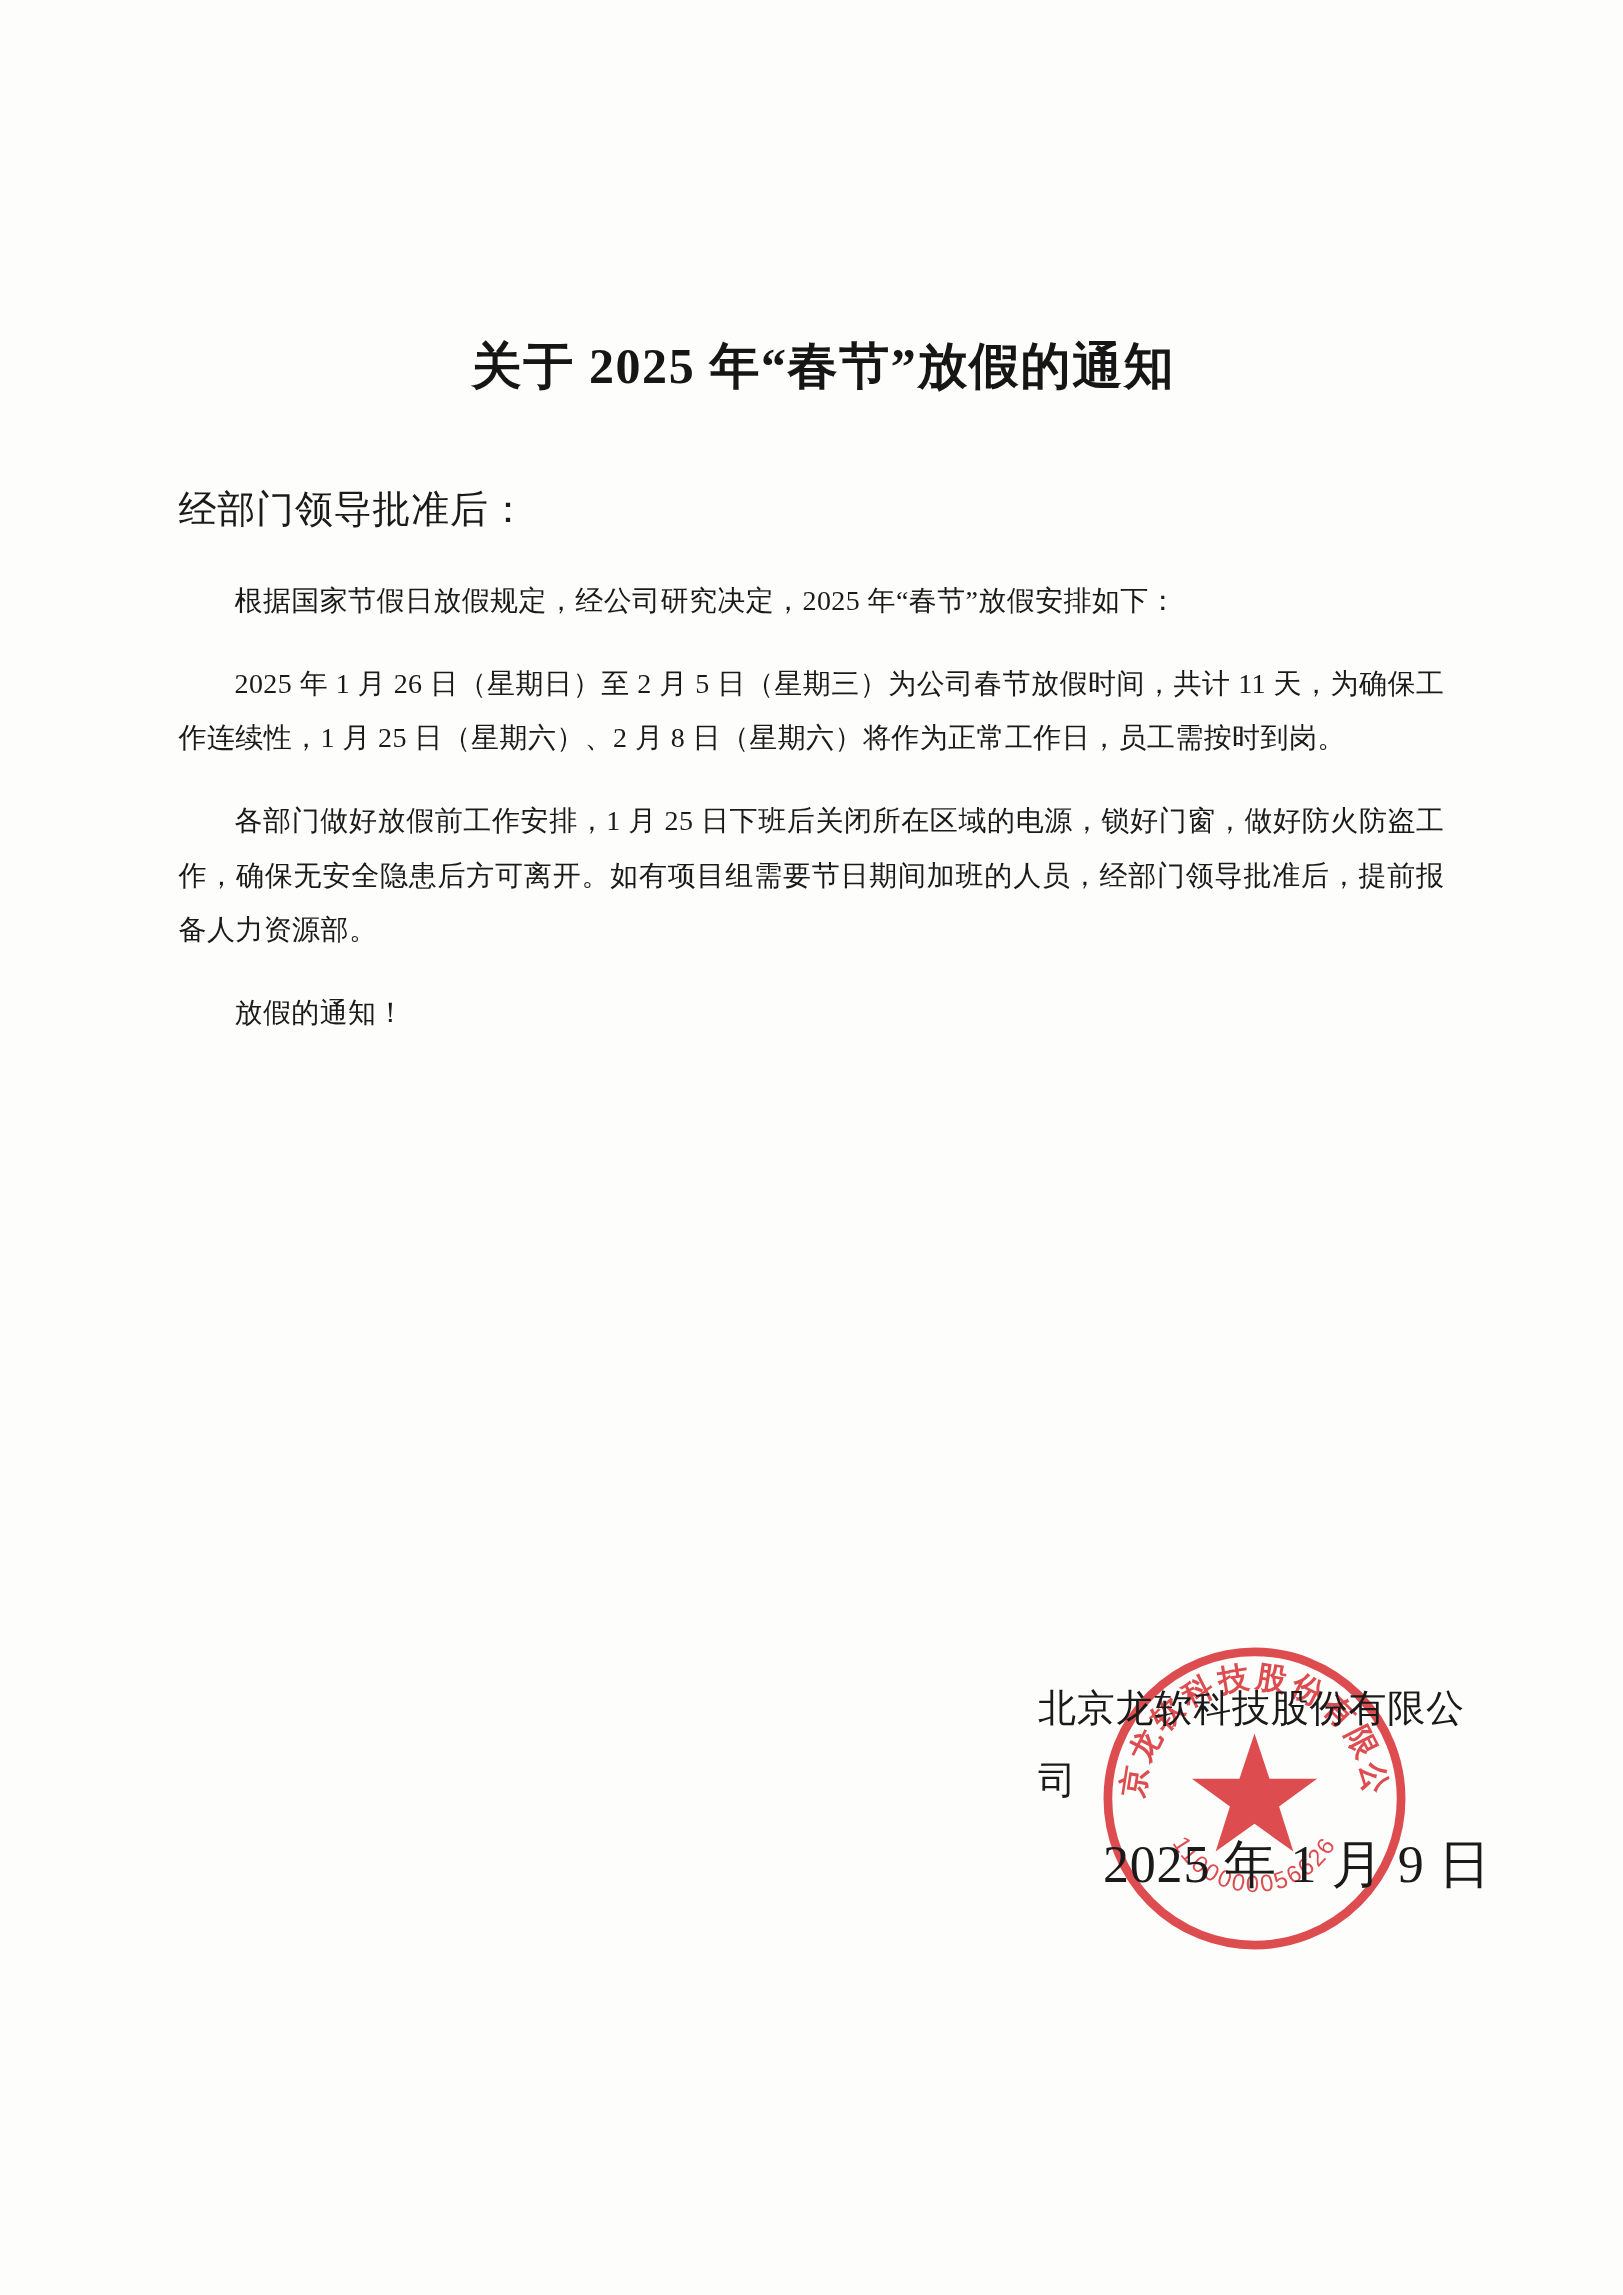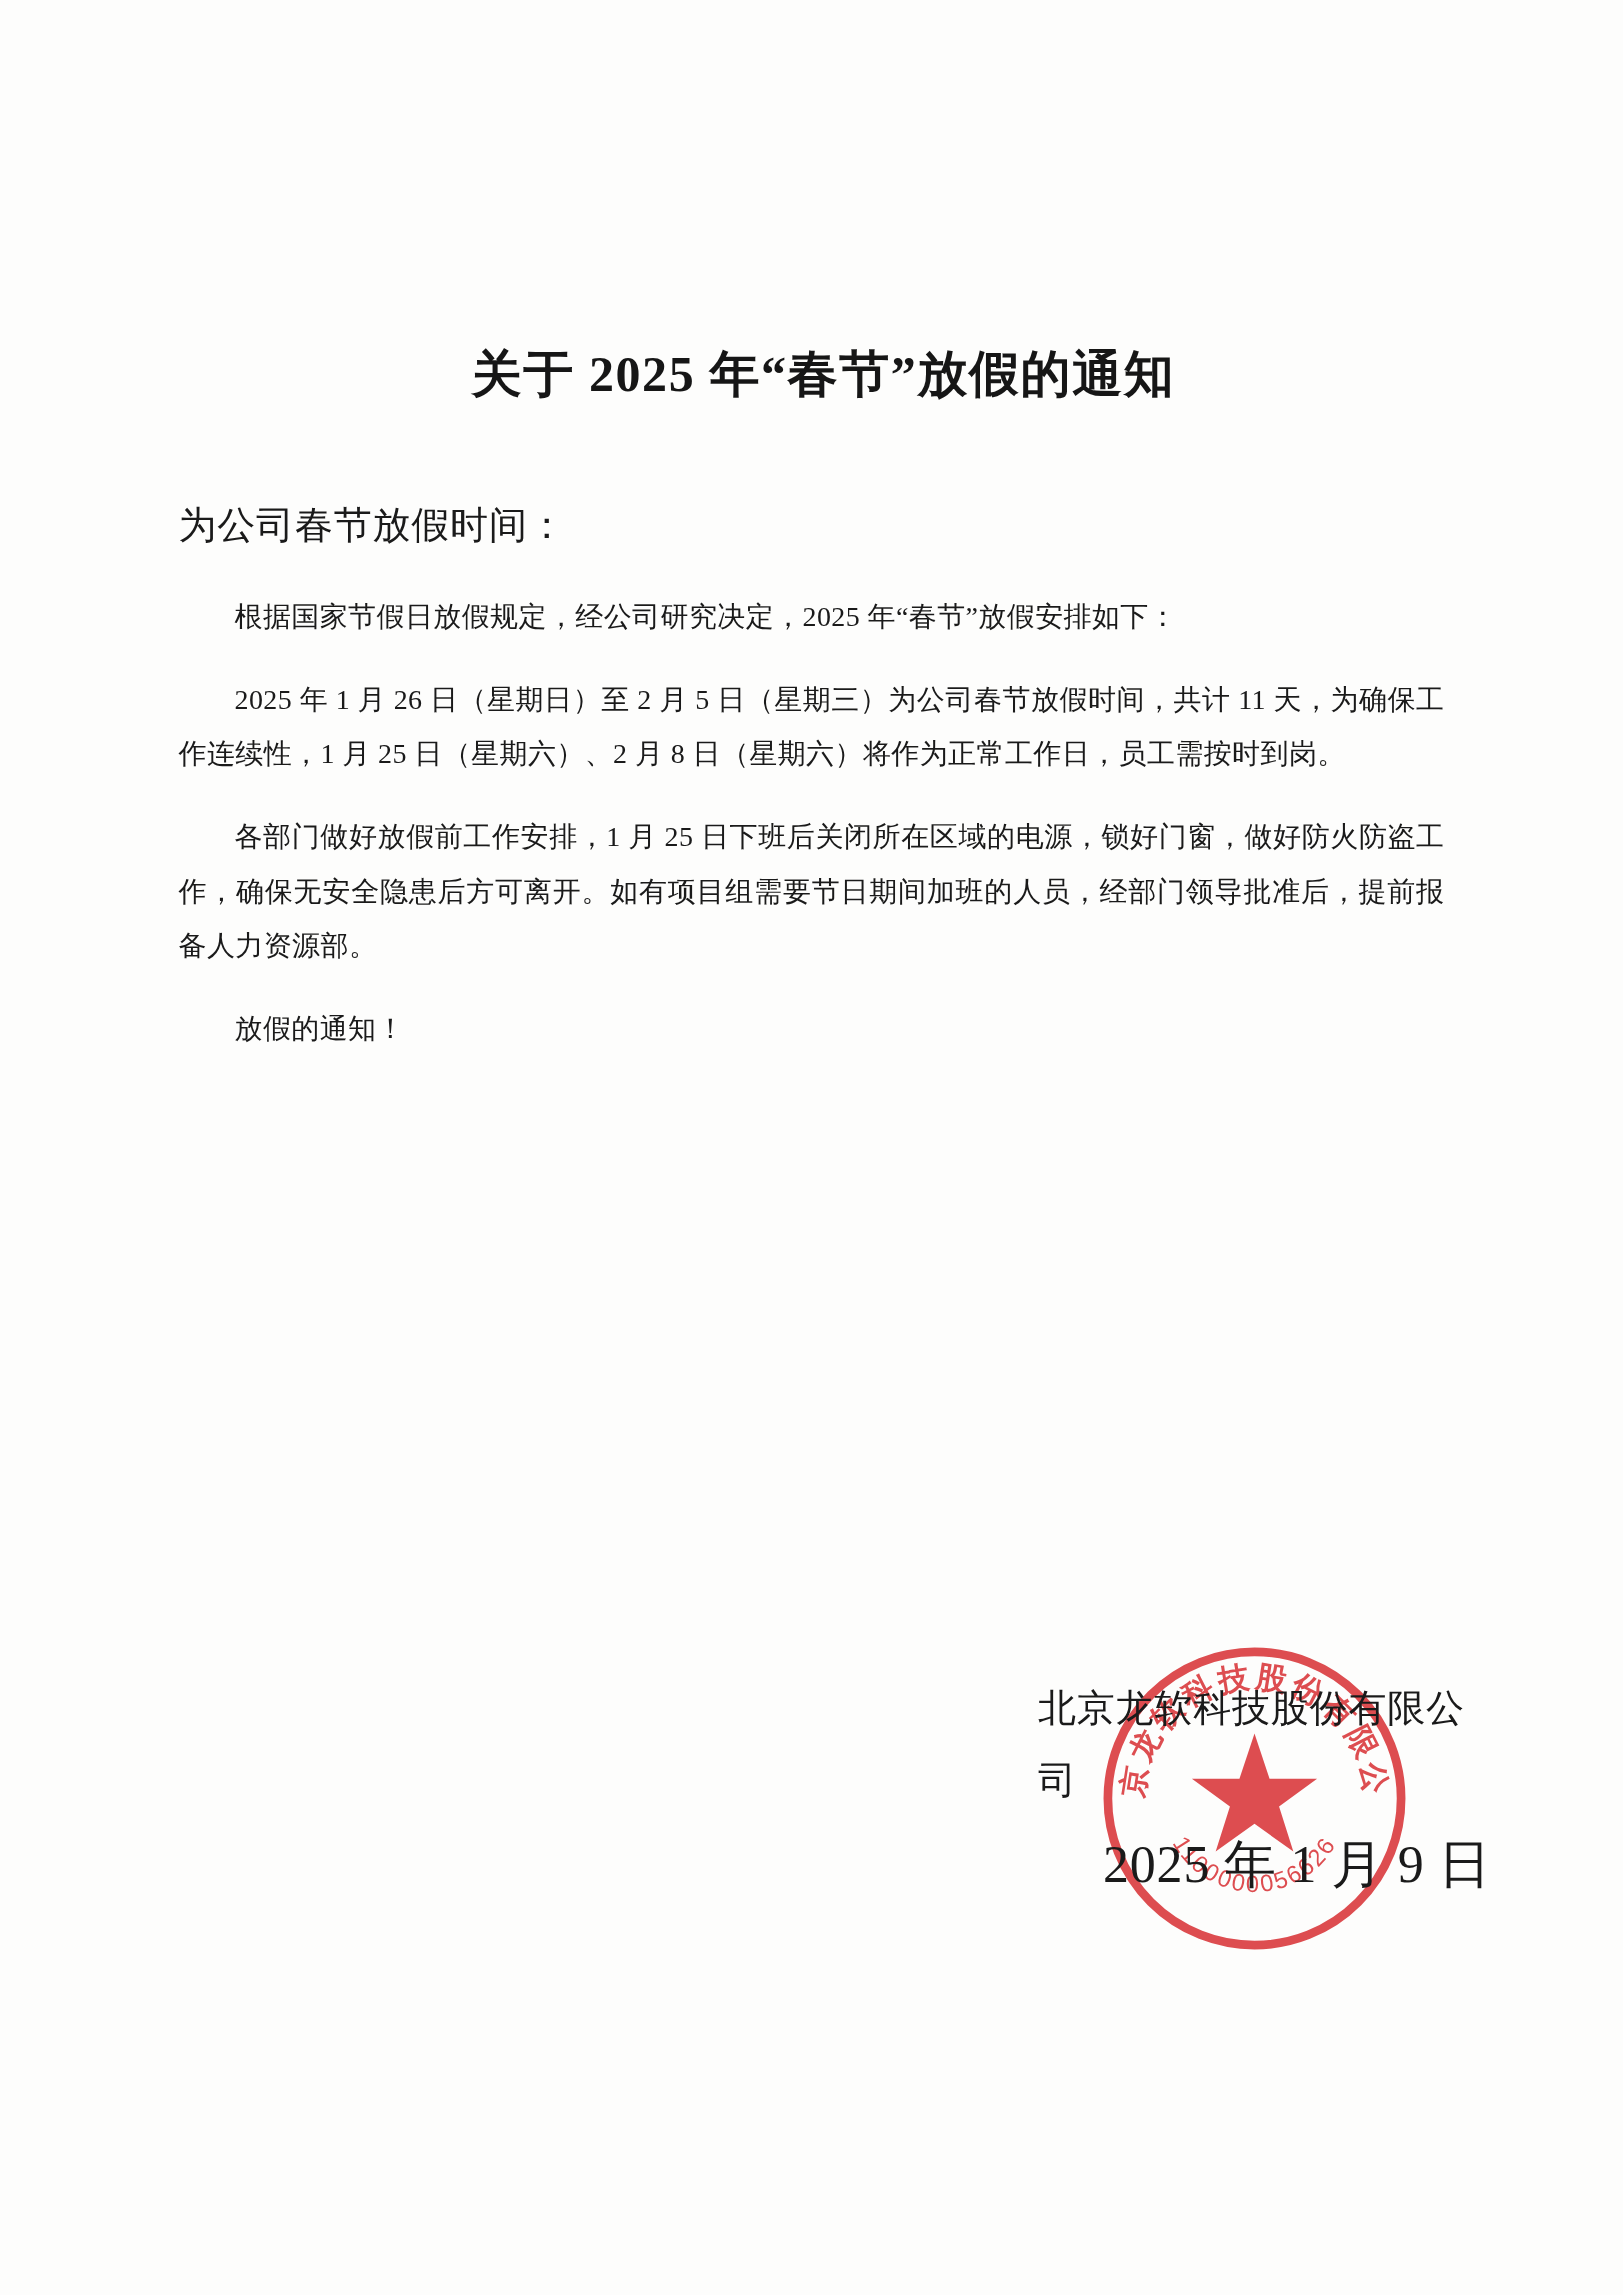--- a/index.html
+++ b/index.html
@@ -19,21 +19,21 @@
   .page {
     position: absolute;
     inset: 0;
     background: #fdfdfc;
   }
   .doc-title {
     text-align: center;
     font-size: 50px;
     font-weight: bold;
     letter-spacing: 1.6px;
-    margin: 16px;
+    margin: 8px;
     padding-top: 325px;
     font-family: "Liberation Serif", "DejaVu Serif", serif;
     color: #161616;
     padding-left: 24px;
   }
   .body-block {
     margin: 0 auto;
     width: 1266px;
     padding-top: 65px;
   }
@@ -88,21 +88,21 @@
 </style>
 </head>
 <body>
 
 <div class="page">
 
   <h1 class="doc-title">关于 2025 年“春节”放假的通知</h1>
 
   <div class="body-block">
 
-    <p class="salutation">为公司春节放假时间：</p>
+    <p class="salutation">经部门领导批准后：</p>
 
     <p class="para">根据国家节假日放假规定，经公司研究决定，2025 年“春节”放假安排如下：</p>
 
     <p class="para">2025 年 1 月 26 日（星期日）至 2 月 5 日（星期三）为公司春节放假时间，共计 11 天，为确保工作连续性，1 月 25 日（星期六）、2 月 8 日（星期六）将作为正常工作日，员工需按时到岗。</p>
 
     <p class="para">各部门做好放假前工作安排，1 月 25 日下班后关闭所在区域的电源，锁好门窗，做好防火防盗工作，确保无安全隐患后方可离开。如有项目组需要节日期间加班的人员，经部门领导批准后，提前报备人力资源部。</p>
 
     <p class="para">放假的通知！</p>
 
   </div>

